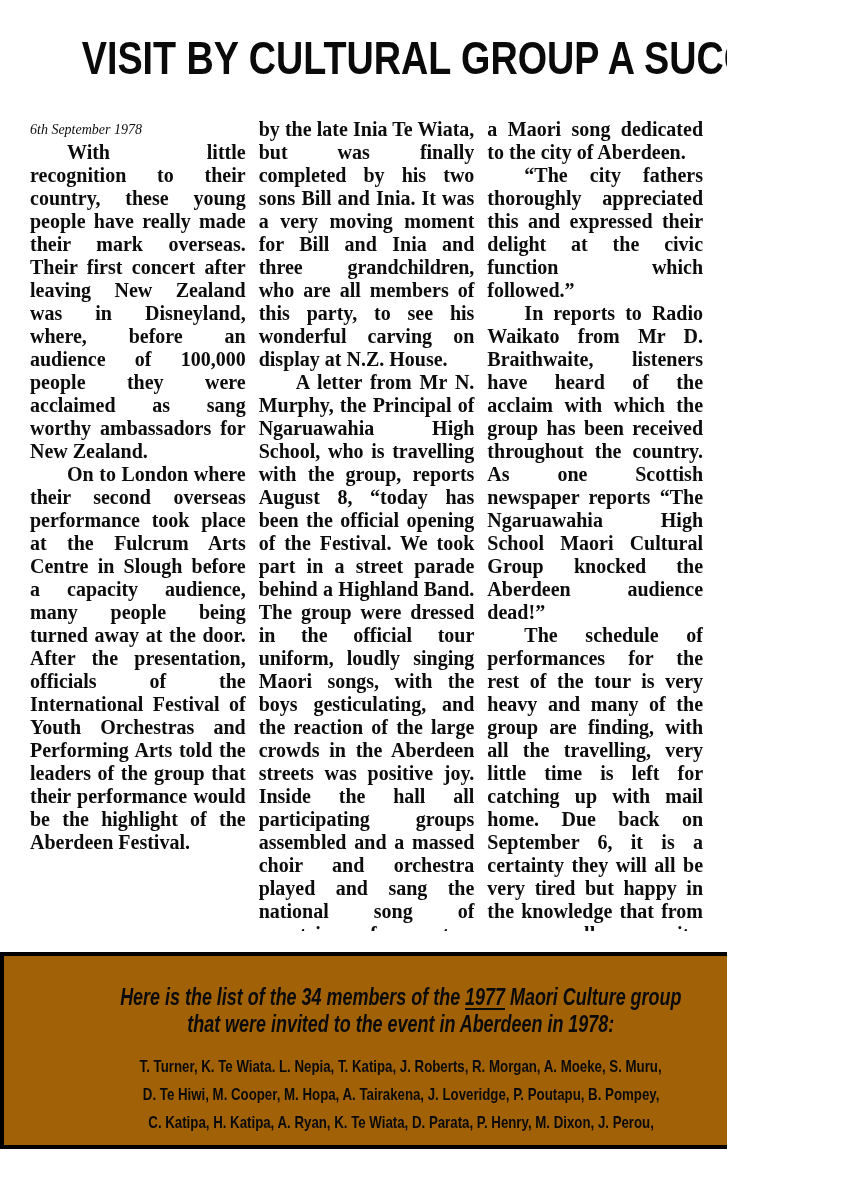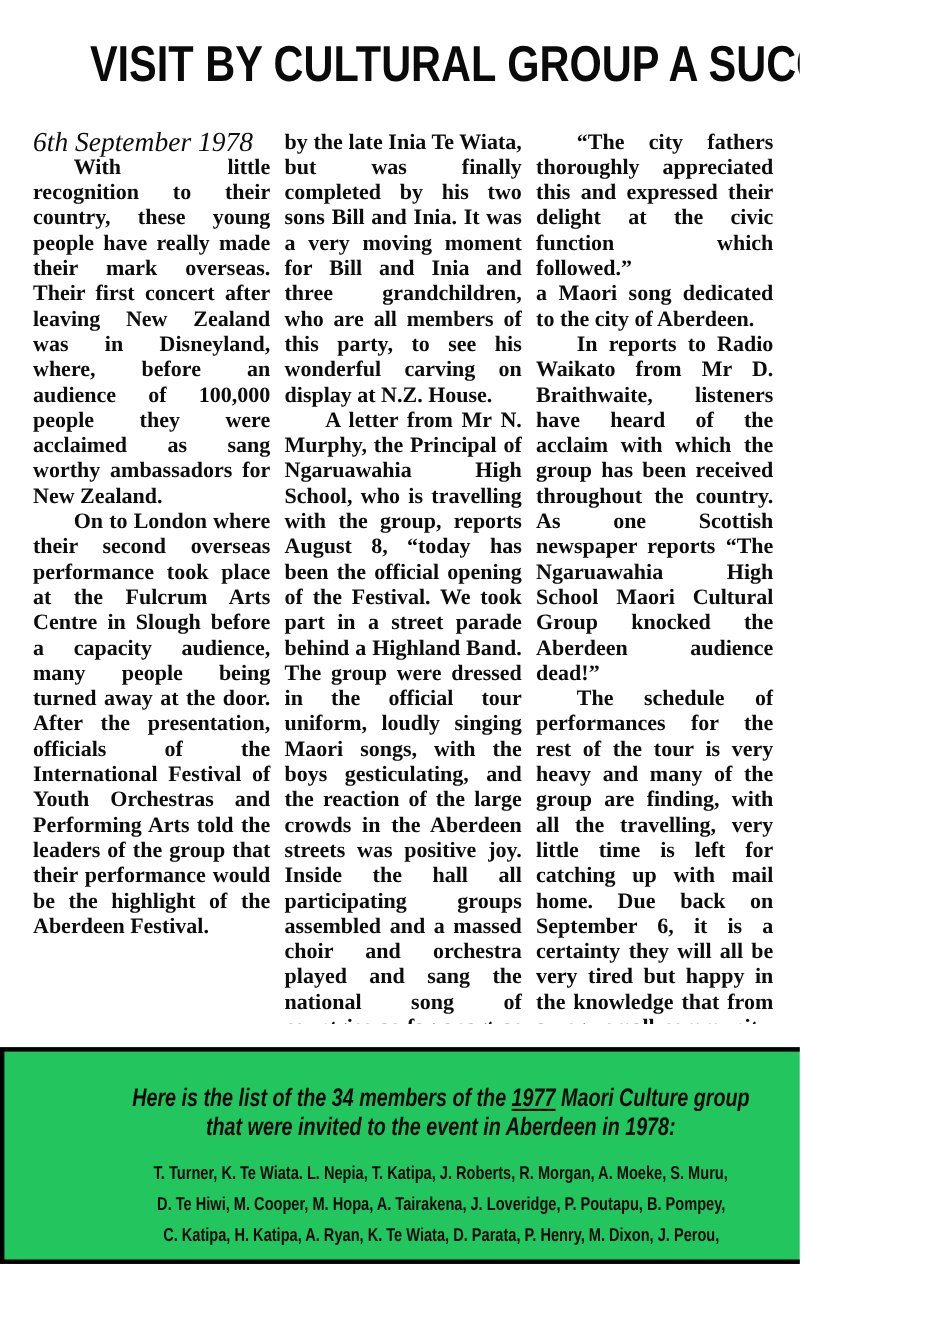--- a/index.html
+++ b/index.html
@@ -44,34 +44,34 @@
     font-weight: 700;
     font-size: 20px;
     line-height: 23px;
     text-align: justify;
     color: #0c0c0c;
   }
   .dateline {
     margin: 0;
     font-style: italic;
     font-weight: 400;
-    font-size: 25px;
+    font-size: 14px;
     line-height: 23px;
     text-align: left;
   }
   .para { margin: 0; }
   .indent { text-indent: 37px; }
   .members-box {
     margin: 21px auto 0 auto;
     width: 802px;
     box-sizing: border-box;
     border: 4px solid #000000;
     padding: 28px 4px 8px 4px;
     text-align: center;
-    background: #22c55e;
+    background: #a16207;
   }
   .h-line {
     font-family: "Liberation Sans", sans-serif;
     font-style: italic;
     font-weight: 700;
     font-size: 23px;
     line-height: 27px;
     white-space: nowrap;
     color: #0a0a0a;
   }
@@ -106,22 +106,22 @@
       <p class="para indent">With little recognition to their country, these young people have really made their mark overseas. Their first concert after leaving New Zealand was in Disneyland, where, before an audience of 100,000 people they were acclaimed as sang worthy ambassadors for New Zealand.</p>
       <p class="para indent">On to London where their second overseas performance took place at the Fulcrum Arts Centre in Slough before a capacity audience, many people being turned away at the door. After the presentation, officials of the International Festival of Youth Orchestras and Performing Arts told the leaders of the group that their performance would be the highlight of the Aberdeen Festival.</p>
     </div>
 
     <div class="col">
       <p class="para">by the late Inia Te Wiata, but was finally completed by his two sons Bill and Inia. It was a very moving moment for Bill and Inia and three grandchildren, who are all members of this party, to see his wonderful carving on display at N.Z. House.</p>
       <p class="para indent">A letter from Mr N. Murphy, the Principal of Ngaruawahia High School, who is travelling with the group, reports August 8, “today has been the official opening of the Festival. We took part in a street parade behind a Highland Band. The group were dressed in the official tour uniform, loudly singing Maori songs, with the boys gesticulating, and the reaction of the large crowds in the Aberdeen streets was positive joy. Inside the hall all participating groups assembled and a massed choir and orchestra played and sang the national song of countries as far apart as Bermuda and Japan. Our group followed “God Defend New Zealand” with</p>
     </div>
 
     <div class="col">
+      <p class="para">a Maori song dedicated to the city of Aberdeen.</p>
       <p class="para indent">“The city fathers thoroughly appreciated this and expressed their delight at the civic function which followed.”</p>
-      <p class="para">a Maori song dedicated to the city of Aberdeen.</p>
       <p class="para indent">In reports to Radio Waikato from Mr D. Braithwaite, listeners have heard of the acclaim with which the group has been received throughout the country. As one Scottish newspaper reports “The Ngaruawahia High School Maori Cultural Group knocked the Aberdeen audience dead!”</p>
       <p class="para indent">The schedule of performances for the rest of the tour is very heavy and many of the group are finding, with all the travelling, very little time is left for catching up with mail home. Due back on September 6, it is a certainty they will all be very tired but happy in the knowledge that from a very small community, they have proved excellent representatives of New Zealand.</p>
     </div>
 
   </div>
 
   <div class="members-box">
     <div class="box-heading">
       <div class="h-line"><span class="condense"><span>Here is the list of the 34 members of the </span><span class="u">1977</span><span> Maori Culture group</span></span></div>
       <div class="h-line"><span class="condense">that were invited to the event in Aberdeen in 1978:</span></div>

